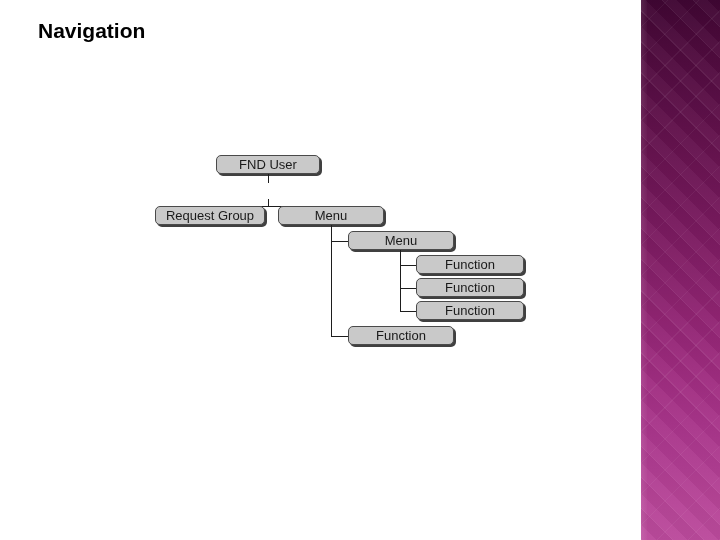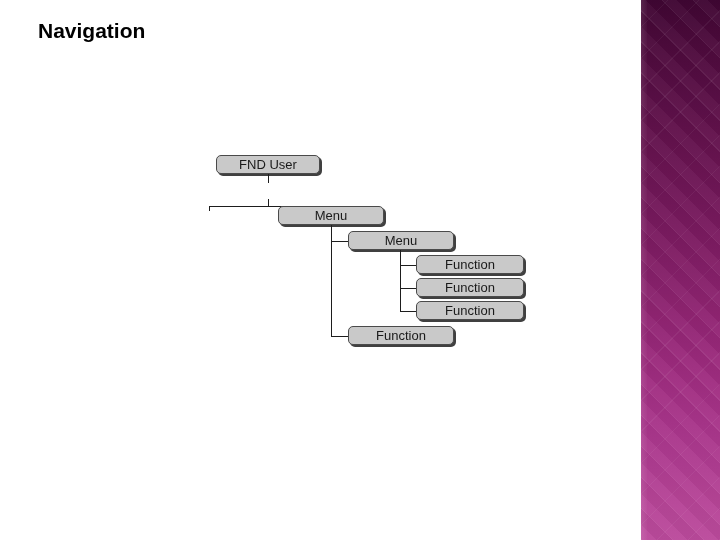--- a/index.html
+++ b/index.html
@@ -146,20 +146,21 @@
     <div class="conn conn-h" style="left:331px; top:336px; width:18px;"></div>
 
     <div class="conn conn-v" style="left:400px; top:250px; height:62px;"></div>
     <div class="conn conn-h" style="left:400px; top:265px; width:17px;"></div>
     <div class="conn conn-h" style="left:400px; top:288px; width:17px;"></div>
     <div class="conn conn-h" style="left:400px; top:311px; width:17px;"></div>
 
     <div class="node" style="left:216px; top:155px; width:104px; height:19px;">FND User</div>
 
 
+    <div class="node" style="left:155px; top:206px; width:110px; height:19px;">Request Group</div>
 
     <div class="node" style="left:278px; top:206px; width:106px; height:19px;">Menu</div>
 
     <div class="node" style="left:348px; top:231px; width:106px; height:19px;">Menu</div>
 
     <div class="node" style="left:416px; top:255px; width:108px; height:19px;">Function</div>
 
     <div class="node" style="left:416px; top:278px; width:108px; height:19px;">Function</div>
 
     <div class="node" style="left:416px; top:301px; width:108px; height:19px;">Function</div>

